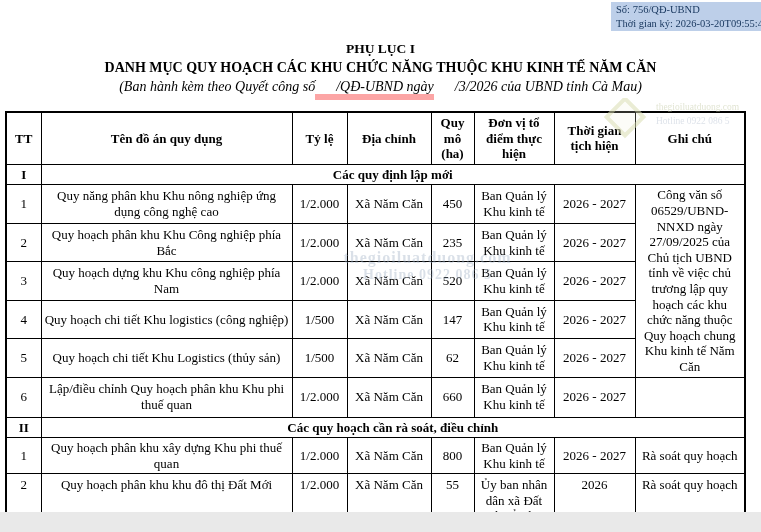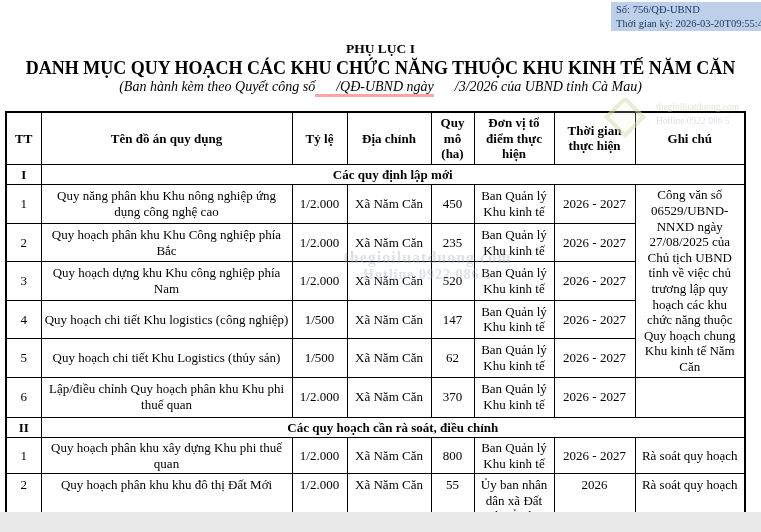--- a/index.html
+++ b/index.html
@@ -24,24 +24,24 @@
     color: #17365d;
     font-size: 10.5px;
     line-height: 1.32;
     padding: 1px 0 1px 5px;
     white-space: nowrap;
     overflow: hidden;
   }
   
   .header-area { padding-top: 40px; text-align: center; }
   .t1 { font-size: 13.5px; font-weight: bold; line-height: 18px; }
-  .t2 { font-size: 18px; font-weight: bold; line-height: 20px; }
+  .t2 { font-size: 14px; font-weight: bold; line-height: 20px; }
   .t3 { font-size: 14.5px; font-weight: bold; line-height: 20px; }
   .subtitle { font-size: 14px; font-style: italic; line-height: 18px; }
-  .subtitle .blank { border-bottom: 3px solid #fca5a5; white-space: pre; }
+  .subtitle .blank { border-bottom: 6px solid #fca5a5; white-space: pre; }
   .subtitle .gap { white-space: pre; }
   
   table.doc {
     margin: 15px 0 0 5px;
     border-collapse: collapse;
     table-layout: fixed;
     width: 739px;
     border: 2px solid #000;
   }
   .doc th, .doc td {
@@ -138,38 +138,38 @@
         <col style="width:110px">
     </colgroup>
     <tbody>
         <tr class="h-header">
       <th>TT</th>
       <th>Tên đồ án quy dụng</th>
       <th>Tỷ lệ</th>
       <th>Địa chỉnh</th>
       <th>Quy mô (ha)</th>
       <th>Đơn vị tổ điểm thực hiện</th>
-      <th>Thời gian thực hiện</th>
+      <th>Thời gian tịch hiện</th>
       <th>Ghi chú</th>
     </tr>
 
     <tr class="h-sect">
       <td class="sect-tt">I</td>
       <td class="sect-title" colspan="7">Các quy định lập mới</td>
     </tr>
 
     <tr class="h-row">
       <td>1</td>
       <td class="name-cell">Quy năng phân khu Khu nông nghiệp ứng dụng công nghệ cao</td>
       <td>1/2.000</td>
       <td>Xã Năm Căn</td>
       <td>450</td>
       <td>Ban Quản lý Khu kinh tế</td>
       <td>2026 - 2027</td>
-      <td class="note-merged" rowspan="5">Công văn số 06529/UBND-NNXD ngày 27/08/2025 của Chủ tịch UBND tỉnh về việc chủ trương lập quy hoạch các khu chức năng thuộc Quy hoạch chung Khu kinh tế Năm Căn</td>
+      <td class="note-merged" rowspan="5">Công văn số 06529/UBND-NNXD ngày 27/09/2025 của Chủ tịch UBND tỉnh về việc chủ trương lập quy hoạch các khu chức năng thuộc Quy hoạch chung Khu kinh tế Năm Căn</td>
     </tr>
 
     <tr class="h-row">
       <td>2</td>
       <td class="name-cell">Quy hoạch phân khu Khu Công nghiệp phía Bắc</td>
       <td>1/2.000</td>
       <td>Xã Năm Căn</td>
       <td>235</td>
       <td>Ban Quản lý Khu kinh tế</td>
       <td>2026 - 2027</td>
@@ -203,21 +203,21 @@
       <td>62</td>
       <td>Ban Quản lý Khu kinh tế</td>
       <td>2026 - 2027</td>
     </tr>
 
     <tr class="h-row6">
       <td>6</td>
       <td class="name-cell">Lập/điều chỉnh Quy hoạch phân khu Khu phi thuế quan</td>
       <td>1/2.000</td>
       <td>Xã Năm Căn</td>
-      <td>370</td>
+      <td>660</td>
       <td>Ban Quản lý Khu kinh tế</td>
       <td>2026 - 2027</td>
       <td></td>
     </tr>
 
     <tr class="h-sect">
       <td class="sect-tt">II</td>
       <td class="sect-title" colspan="7">Các quy hoạch cần rà soát, điều chỉnh</td>
     </tr>
 

